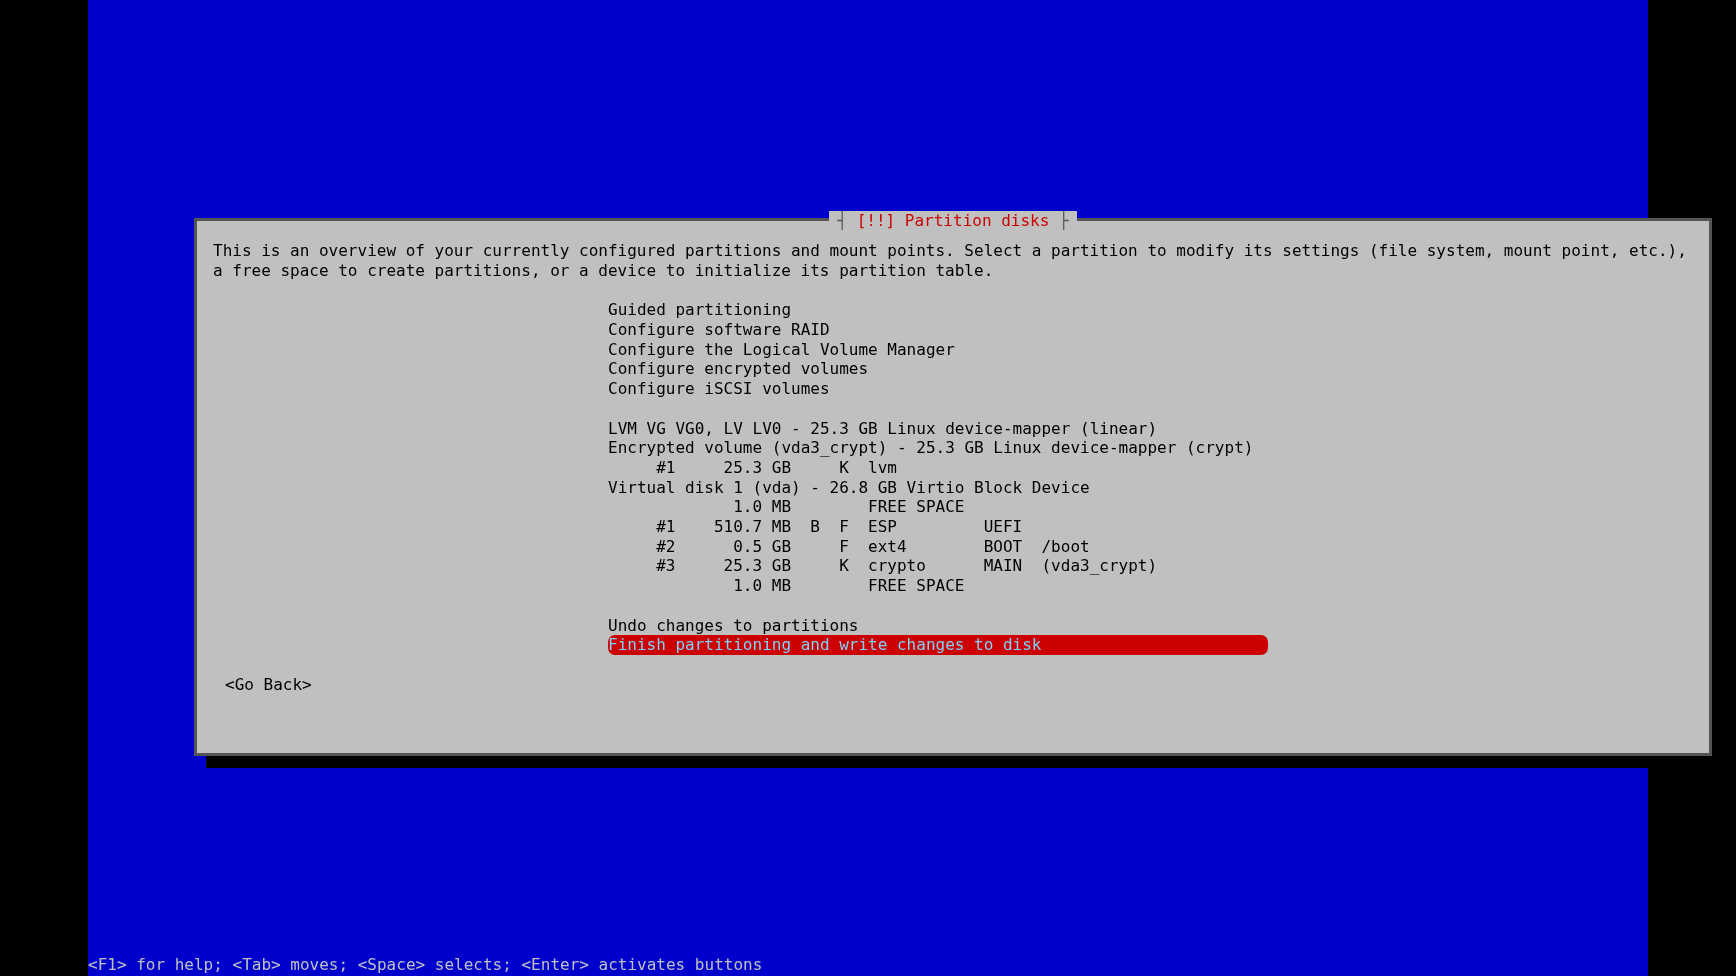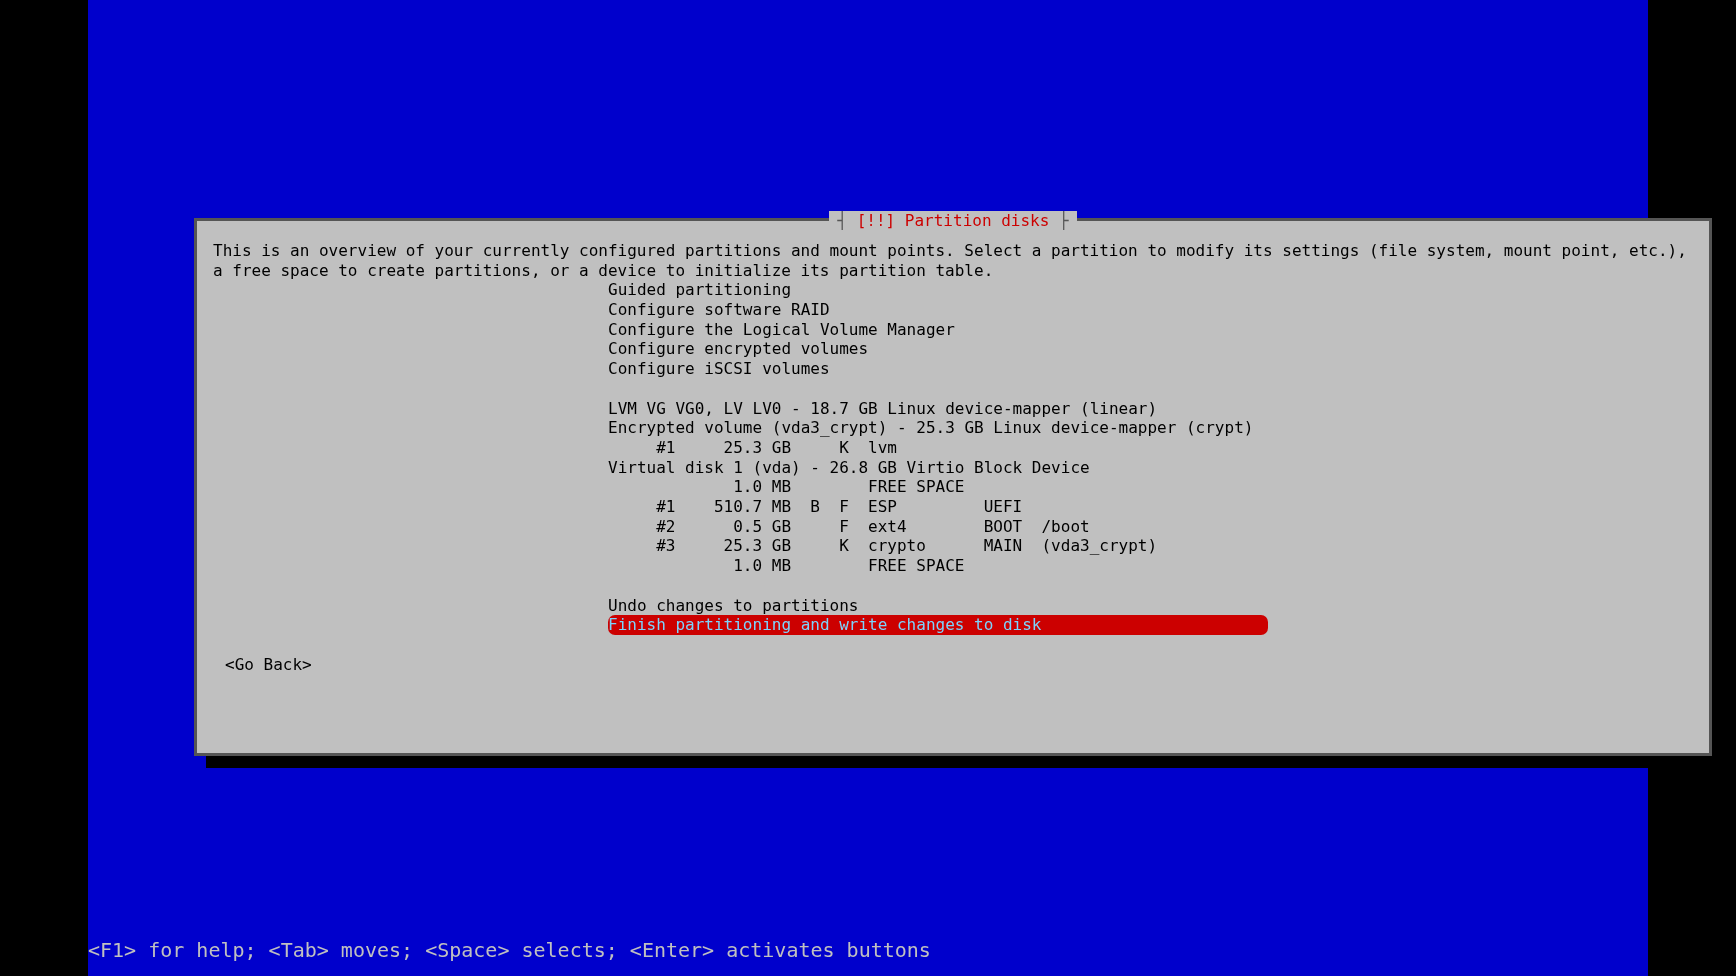--- a/index.html
+++ b/index.html
@@ -62,20 +62,21 @@
     .dialog-title::after {
       content: " ├";
       color: #555;
     }
     .dialog-content {
       padding: 20px 16px 16px 16px;
       color: #000;
       line-height: 1.23;
     }
     .description {
+      margin-bottom: 20px;
       white-space: pre-wrap;
     }
     .menu-list {
       margin-left: 395px;
     }
     .menu-item {
       white-space: pre;
       cursor: pointer;
     }
     .menu-item.selected {
@@ -92,22 +93,22 @@
       margin-top: 20px;
       margin-left: 12px;
       cursor: pointer;
     }
     .status-bar {
       position: absolute;
       left: 88px;
       bottom: 0;
       color: #c0c0c0;
       font-family: monospace;
-      font-size: 20px;
-      padding-bottom: 14px;
+      font-size: 16px;
+      padding-bottom: 2px;
     }
   </style>
 </head>
 <body>
 
 <div class="screen">
   <div class="dialog-shadow"></div>
   <div class="dialog">
     <div class="dialog-title-container">
       <span class="dialog-title">[!!] Partition disks</span>
@@ -117,21 +118,21 @@
 
       <div class="menu-list">
         <div class="menu-item">Guided partitioning</div>
         <div class="menu-item">Configure software RAID</div>
         <div class="menu-item">Configure the Logical Volume Manager</div>
         <div class="menu-item">Configure encrypted volumes</div>
         <div class="menu-item">Configure iSCSI volumes</div>
         
         <div class="spacer"></div>
         
-        <div class="menu-item">LVM VG VG0, LV LV0 - 18.7 GB Linux device-mapper (linear)</div>
+        <div class="menu-item">LVM VG VG0, LV LV0 - 25.3 GB Linux device-mapper (linear)</div>
         <div class="menu-item">Encrypted volume (vda3_crypt) - 25.3 GB Linux device-mapper (crypt)</div>
         <div class="menu-item">     #1     25.3 GB     K  lvm</div>
         <div class="menu-item">Virtual disk 1 (vda) - 26.8 GB Virtio Block Device</div>
         <div class="menu-item">             1.0 MB        FREE SPACE</div>
         <div class="menu-item">     #1    510.7 MB  B  F  ESP         UEFI</div>
         <div class="menu-item">     #2      0.5 GB     F  ext4        BOOT  /boot</div>
         <div class="menu-item">     #3     25.3 GB     K  crypto      MAIN  (vda3_crypt)</div>
         <div class="menu-item">             1.0 MB        FREE SPACE</div>
         
         <div class="spacer"></div>

